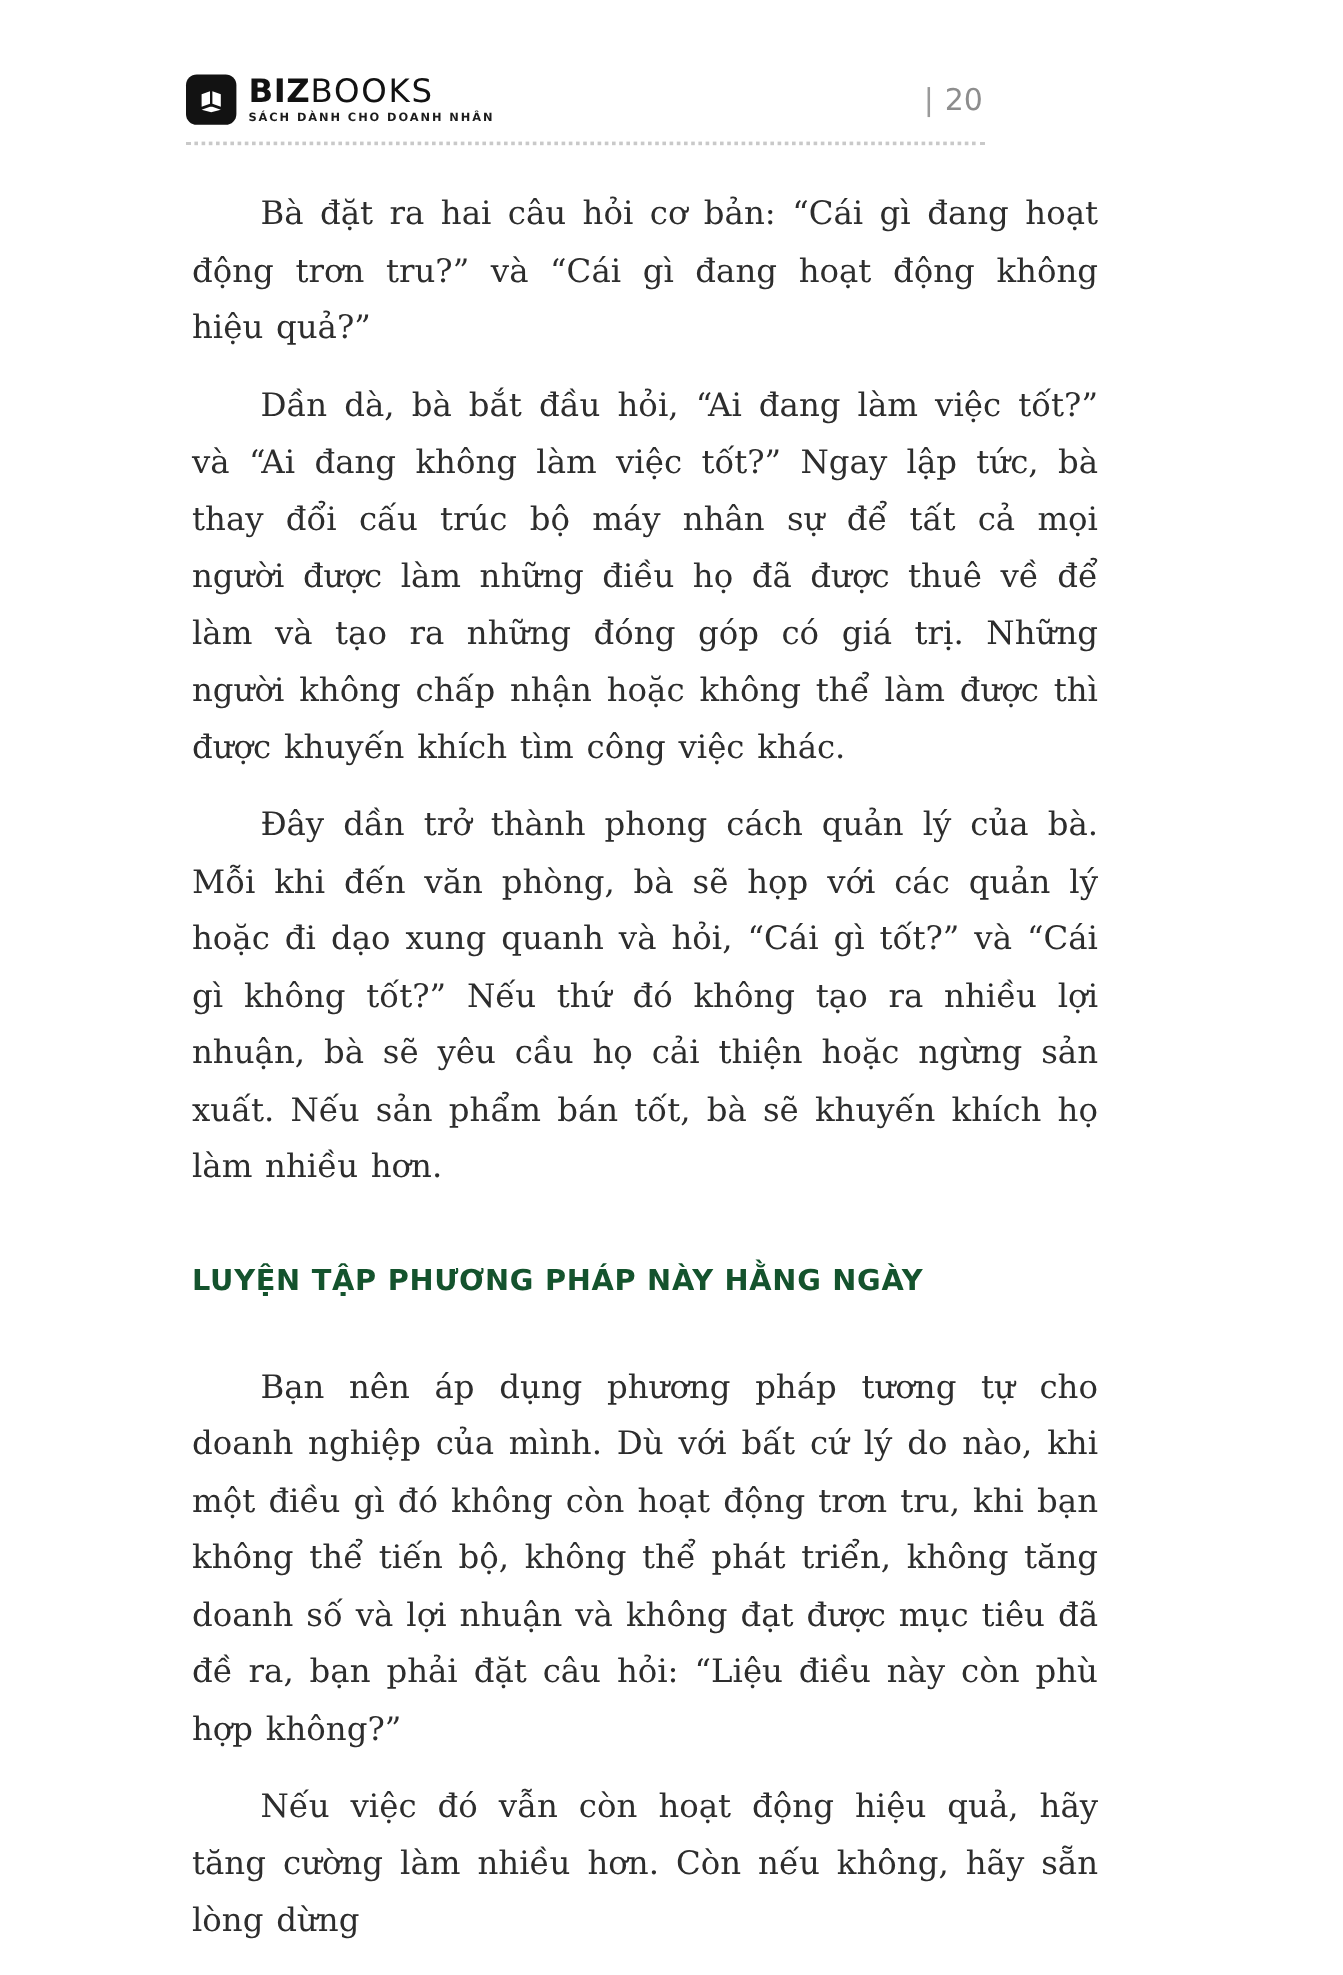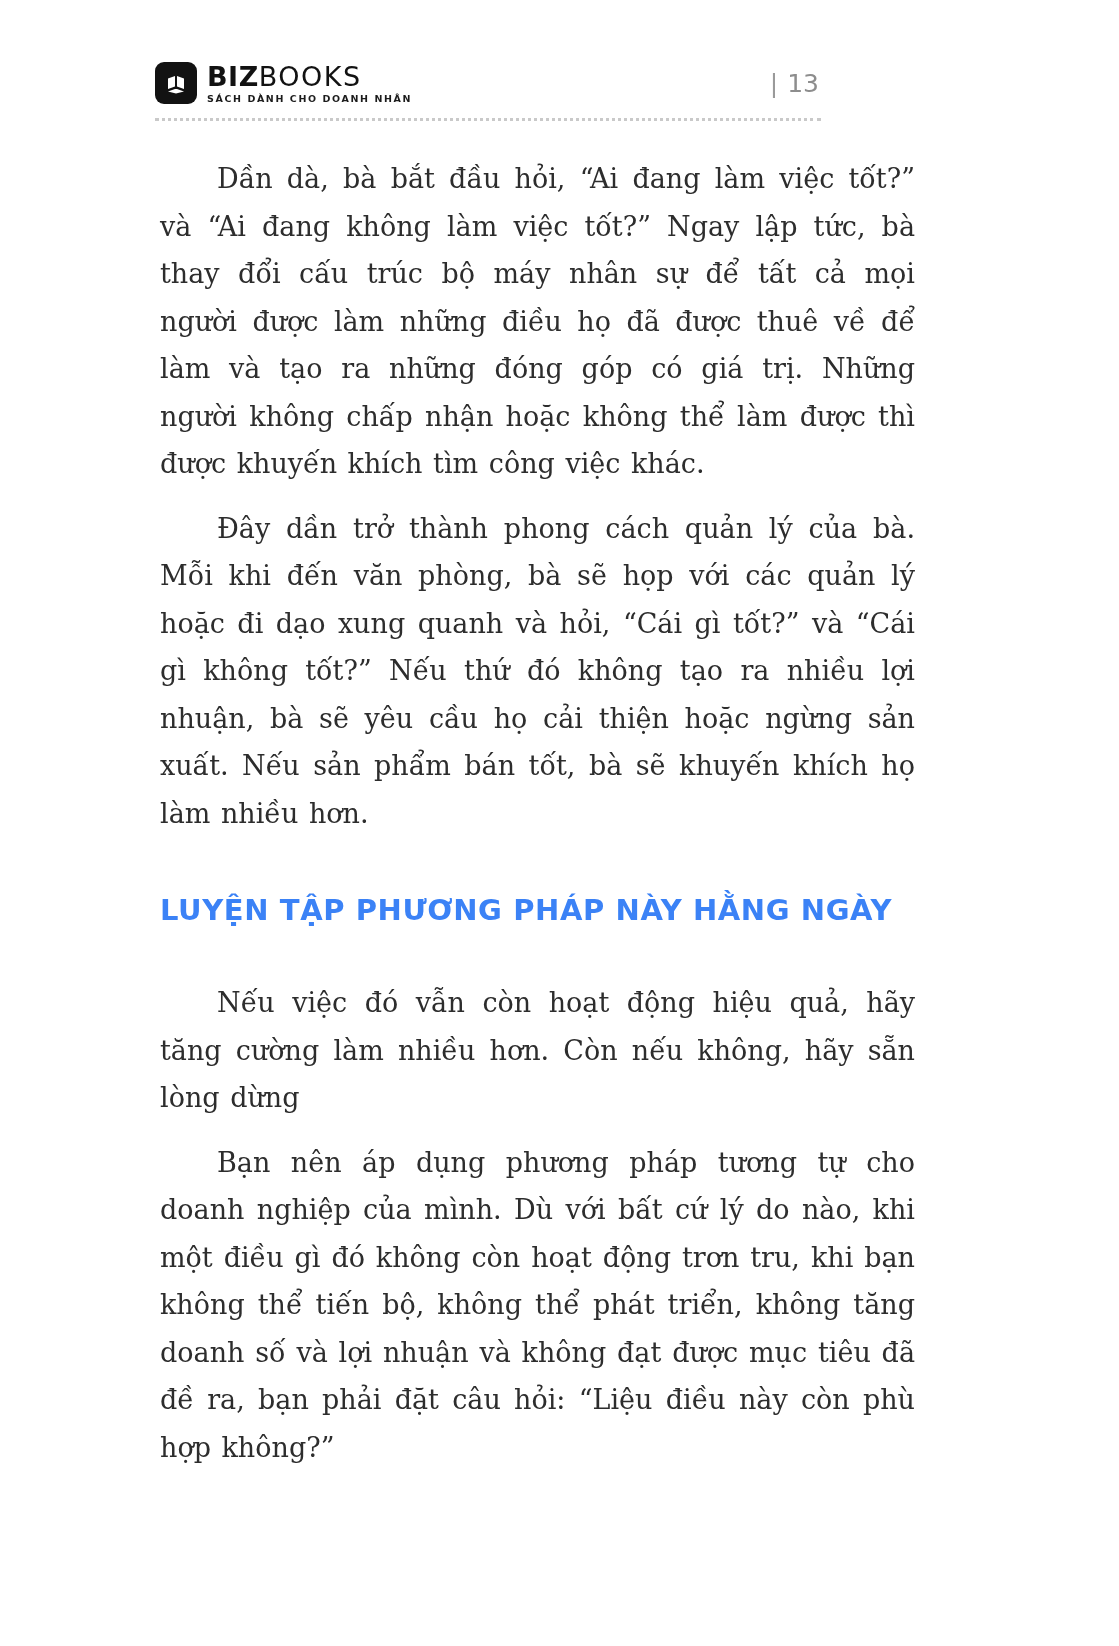--- a/index.html
+++ b/index.html
@@ -93,23 +93,23 @@
     margin: 0 0 17px 0;
     font-size: 27px;
     line-height: 47.5px;
     color: #2d2d2d;
     text-align: justify;
     text-indent: 57px;
     word-spacing: 2px;
   }
   .section-heading {
     font-family: "DejaVu Sans", sans-serif;
-    font-size: 29px;
+    font-size: 24px;
     font-weight: 700;
-    color: #3b82f6;
+    color: #14532d;
     letter-spacing: 0.6px;
     margin: 56px 0 52px 0;
     text-indent: 0;
   }
 </style>
 </head>
 <body>
 
 <div class="page">
 
@@ -124,27 +124,28 @@
       </div>
       <div class="brand-text">
         <div class="brand-name">
           <span class="biz">BIZ</span><span class="books">BOOKS</span>
         </div>
         <div class="brand-tagline">SÁCH DÀNH CHO DOANH NHÂN</div>
       </div>
     </div>
     <div class="page-number-wrap">
       <span class="page-number-sep">|</span>
-      <span class="page-number-value">13</span>
+      <span class="page-number-value">20</span>
     </div>
   </div>
 
   <div class="header-divider"></div>
 
   <div class="content">
+    <p>Bà đặt ra hai câu hỏi cơ bản: “Cái gì đang hoạt động trơn tru?” và “Cái gì đang hoạt động không hiệu quả?”</p>
     <p>Dần dà, bà bắt đầu hỏi, “Ai đang làm việc tốt?” và “Ai đang không làm việc tốt?” Ngay lập tức, bà thay đổi cấu trúc bộ máy nhân sự để tất cả mọi người được làm những điều họ đã được thuê về để làm và tạo ra những đóng góp có giá trị. Những người không chấp nhận hoặc không thể làm được thì được khuyến khích tìm công việc khác.</p>
     <p>Đây dần trở thành phong cách quản lý của bà. Mỗi khi đến văn phòng, bà sẽ họp với các quản lý hoặc đi dạo xung quanh và hỏi, “Cái gì tốt?” và “Cái gì không tốt?” Nếu thứ đó không tạo ra nhiều lợi nhuận, bà sẽ yêu cầu họ cải thiện hoặc ngừng sản xuất. Nếu sản phẩm bán tốt, bà sẽ khuyến khích họ làm nhiều hơn.</p>
     <h2 class="section-heading">LUYỆN TẬP PHƯƠNG PHÁP NÀY HẰNG NGÀY</h2>
+    <p>Bạn nên áp dụng phương pháp tương tự cho doanh nghiệp của mình. Dù với bất cứ lý do nào, khi một điều gì đó không còn hoạt động trơn tru, khi bạn không thể tiến bộ, không thể phát triển, không tăng doanh số và lợi nhuận và không đạt được mục tiêu đã đề ra, bạn phải đặt câu hỏi: “Liệu điều này còn phù hợp không?”</p>
     <p>Nếu việc đó vẫn còn hoạt động hiệu quả, hãy tăng cường làm nhiều hơn. Còn nếu không, hãy sẵn lòng dừng</p>
-    <p>Bạn nên áp dụng phương pháp tương tự cho doanh nghiệp của mình. Dù với bất cứ lý do nào, khi một điều gì đó không còn hoạt động trơn tru, khi bạn không thể tiến bộ, không thể phát triển, không tăng doanh số và lợi nhuận và không đạt được mục tiêu đã đề ra, bạn phải đặt câu hỏi: “Liệu điều này còn phù hợp không?”</p>
   </div>
 
 </div>
 
 </body></html>

